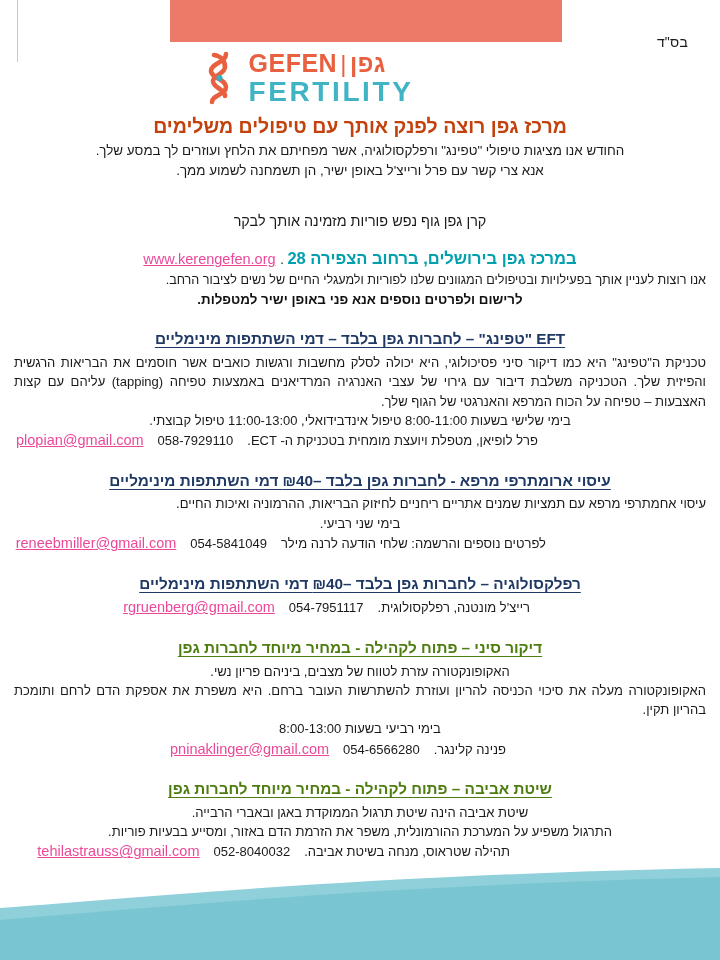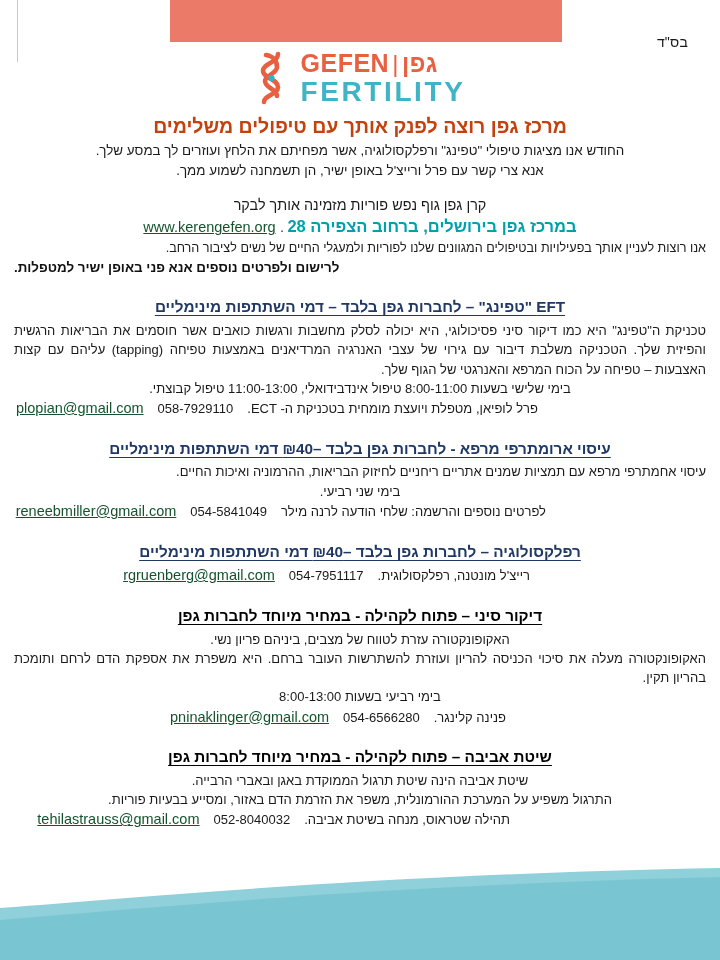--- a/index.html
+++ b/index.html
@@ -42,26 +42,25 @@
     right: 32px;
     font-size: 14px;
     color: #1a1a1a;
     letter-spacing: .2px;
   }
 
   
   .logo-wrap {
     position: absolute;
     top: 50px;
-    left: 8px;
+    left: 0;
     width: 612px;
     display: flex;
     justify-content: center;
     align-items: center;
-    padding-left: 44px;
   }
   .logo {
     display: flex;
     flex-direction: row;
     align-items: center;
     gap: 6px;
     direction: ltr;
   }
   .logo-mark {
     width: 44px;
@@ -126,69 +125,69 @@
     margin: 0;
   }
 
   .spacer-sm { height: 13px; }
 
   .keren-line {
     text-align: center;
     color: #1a1a1a;
     font-size: 14.4px;
     line-height: 1.45;
-    margin: 0;
+    margin: 16px;
   }
   .keren-address {
     text-align: center;
     font-size: 16.5px;
     font-weight: 700;
     color: #00a0ae;
     line-height: 1.45;
     margin: 0;
   }
   .keren-address .dot { color: #1a1a1a; font-weight: 400; font-size: 13px; }
   .linky {
-    color: #14532d;
+    color: #ec4899;
     text-decoration: underline;
     font-size: 14.5px;
     font-weight: 400;
     direction: ltr;
     unicode-bidi: embed;
     display: inline-block;
     cursor: pointer;
   }
   .keren-note {
     color: #1a1a1a;
     font-size: 12.6px;
     line-height: 1.5;
     margin: 0;
   }
   .keren-strong {
-    text-align: left;
+    text-align: center;
     color: #111111;
     font-size: 13.4px;
     font-weight: 700;
     line-height: 1.5;
     margin: 0;
   }
 
   
   .section { margin-top: 19px; }
   .section-head {
     text-align: center;
     font-size: 15.3px;
     font-weight: 700;
     text-decoration: underline;
     text-underline-offset: 3px;
     line-height: 1.35;
     margin: 0 0 3px 0;
   }
   .head-navy { color: #1f3864; }
-  .head-red  { color: #000000; }
+  .head-red  { color: #4d7c0f; }
 
   .section-body {
     color: #1a1a1a;
     font-size: 13px;
     line-height: 1.48;
     text-align: justify;
     text-align-last: right;
     margin: 0;
   }
   .section-body.center-last { text-align-last: center; }

